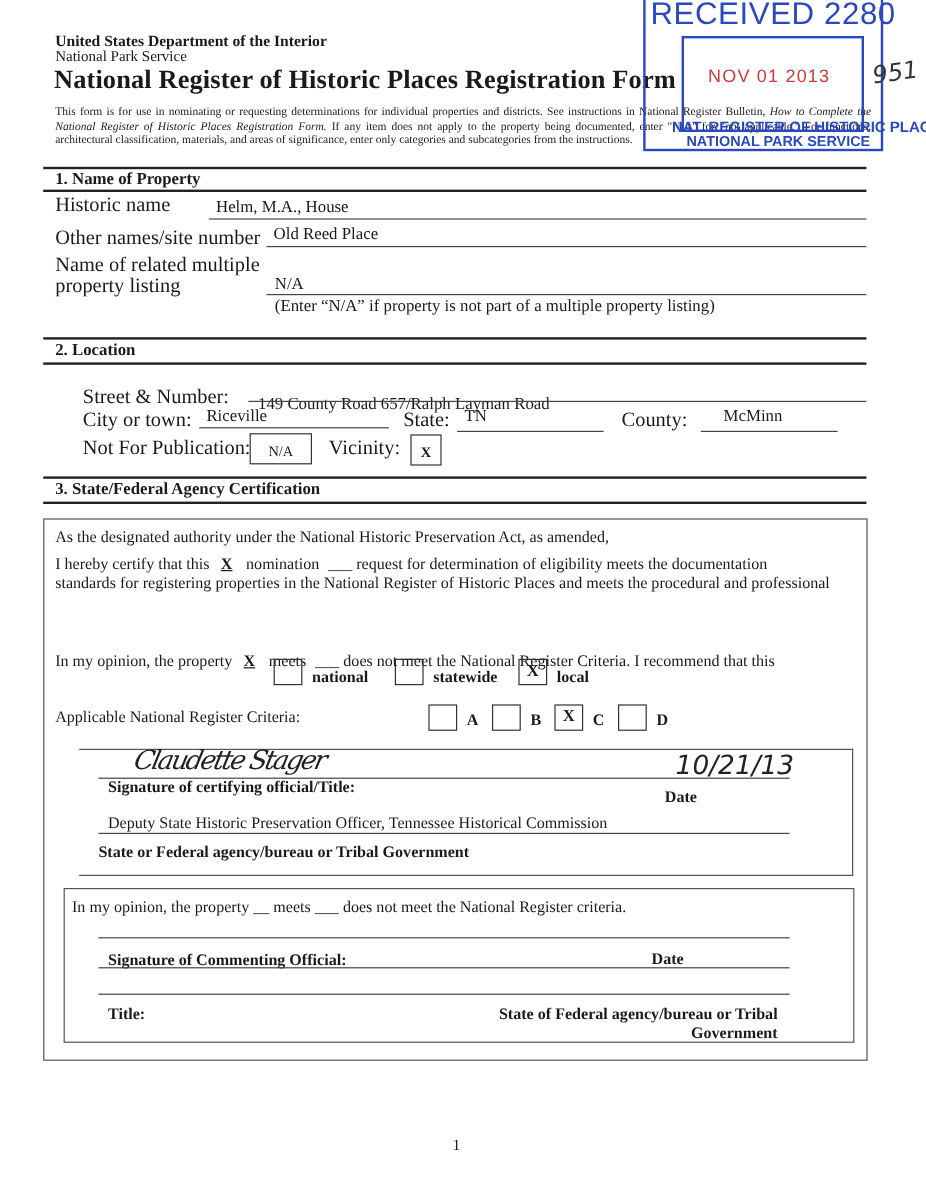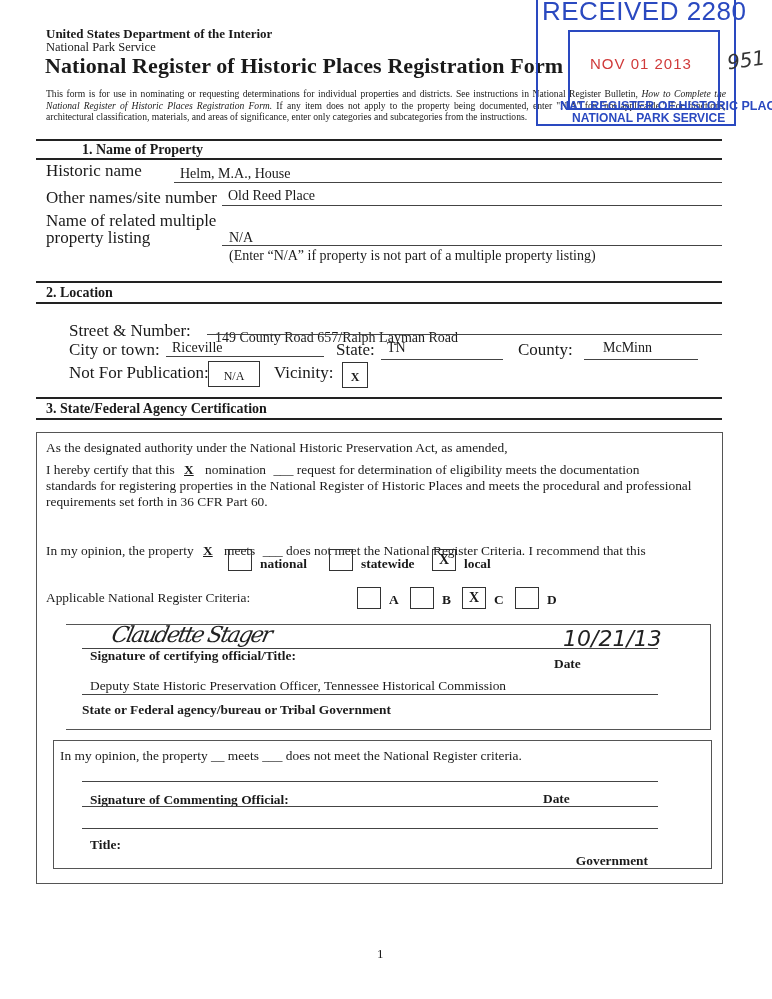--- a/index.html
+++ b/index.html
@@ -48,21 +48,21 @@
 
 <div class="stamp-outer"></div>
 <div class="stamp-inner"></div>
 <div class="abs stamp-received">RECEIVED 2280</div>
 <div class="abs stamp-date">NOV 01 2013</div>
 <div class="abs stamp-l1">NAT. REGISTER OF HISTORIC PLACES</div>
 <div class="abs stamp-l2">NATIONAL PARK SERVICE</div>
 <div class="abs handnum">951</div>
 
 <div class="rule" style="left:36px; top:139px; width:686px;"></div>
-<div class="abs sec-head" style="left:46px; top:142px;margin-left:36px;">1.  Name of Property</div>
+<div class="abs sec-head" style="left:46px; top:142px;">1.  Name of Property</div>
 <div class="rule" style="left:36px; top:158px; width:686px;"></div>
 
 <div class="abs lbl" style="left:46px; top:161px;">Historic name</div>
 <div class="abs val" style="left:180px; top:166px;">Helm, M.A., House</div>
 <div class="rule-thin" style="left:174px; top:182px; width:548px;"></div>
 
 <div class="abs lbl" style="left:46px; top:188px;">Other names/site number</div>
 <div class="abs val" style="left:228px; top:188px;">Old Reed Place</div>
 <div class="rule-thin" style="left:222px; top:205px; width:500px;"></div>
 
@@ -103,21 +103,20 @@
 
 <div class="abs cert-text" style="left:46px; top:440px;">As the designated authority under the National Historic Preservation Act, as amended,</div>
 
 <div class="abs cert-text" style="left:46px; top:462px; width:672px;">
   <span>I hereby certify that this</span>
   <span class="bold" style="text-decoration:underline; padding:0 8px 0 6px;">X</span>
   <span>nomination</span>
   <span style="padding-left:4px;">___</span>
   <span>request for determination of eligibility meets the documentation</span><br>
   <span>standards for registering properties in the National Register of Historic Places and meets the procedural and professional</span><br>
-  <span>requirements set forth in 36 CFR Part 60.</span>
 </div>
 
 <div class="abs cert-text" style="left:46px; top:516px; width:672px;margin-top:27px;">
   <span>In my opinion, the property</span>
   <span class="bold" style="text-decoration:underline; padding:0 8px 0 6px;">X</span>
   <span>meets</span>
   <span style="padding-left:4px;">___</span>
   <span>does not meet the National Register Criteria.  I recommend that this</span><br>
 </div>
 
@@ -150,17 +149,17 @@
 
 <div class="comment-box"></div>
 <div class="abs cert-text" style="left:60px; top:748px;">In my opinion, the property  __ meets ___ does not meet the National Register criteria.</div>
 <div class="rule-thin" style="left:82px; top:781px; width:576px;"></div>
 <div class="abs cert-text bold" style="left:90px; top:792px;">Signature of Commenting Official:</div>
 <div class="abs cert-text bold" style="left:543px; top:791px;">Date</div>
 <div class="rule-thin" style="left:82px; top:806px; width:576px;"></div>
 <div class="rule-thin" style="left:82px; top:828px; width:576px;"></div>
 <div class="abs cert-text bold" style="left:90px; top:837px;">Title:</div>
 <div class="abs cert-text bold" style="left:406px; top:837px; width:242px; text-align:right;">
-  <br>
+  <span>State of Federal agency/bureau or Tribal</span><br>
   <span>Government</span>
 </div>
 
 <div class="abs page-num">1</div>
 
 </body></html>

